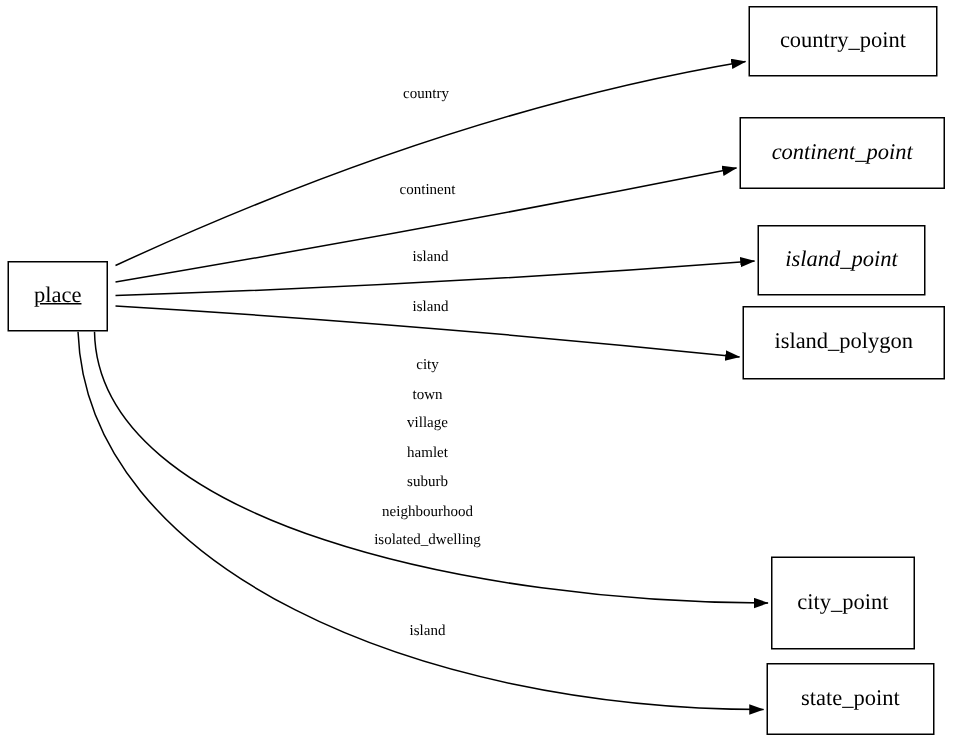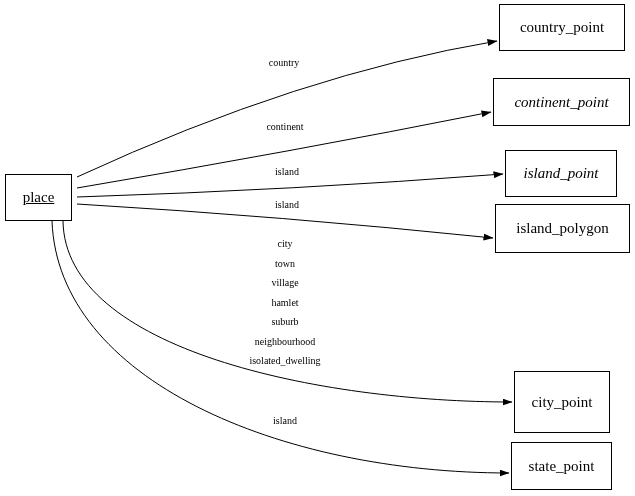--- a/index.html
+++ b/index.html
@@ -72,21 +72,21 @@
   <div class="node" style="left:499px; top:4px; width:126px; height:47px;">country_point</div>
 
   <div class="node" style="left:493px; top:78px; width:137px; height:48px;font-style:italic;">continent_point</div>
 
   <div class="node" style="left:505px; top:150px; width:112px; height:47px;font-style:italic;">island_point</div>
 
   <div class="node" style="left:495px; top:204px; width:135px; height:49px;">island_polygon</div>
 
   <div class="node" style="left:514px; top:371px; width:96px; height:62px;">city_point</div>
 
-  <div class="node" style="left:511px; top:442px; width:101px; height:48px;">state_point</div>
+  <div class="node" style="left:511px; top:442px; width:112px; height:48px;">state_point</div>
 
   <div class="edge-label" style="left:284px; top:63px;">country</div>
 
   <div class="edge-label" style="left:285px; top:127px;">continent</div>
 
   <div class="edge-label" style="left:287px; top:172px;">island</div>
 
   <div class="edge-label" style="left:287px; top:205px;">island</div>
 
   <div class="edge-label" style="left:285px; top:302px;">city

